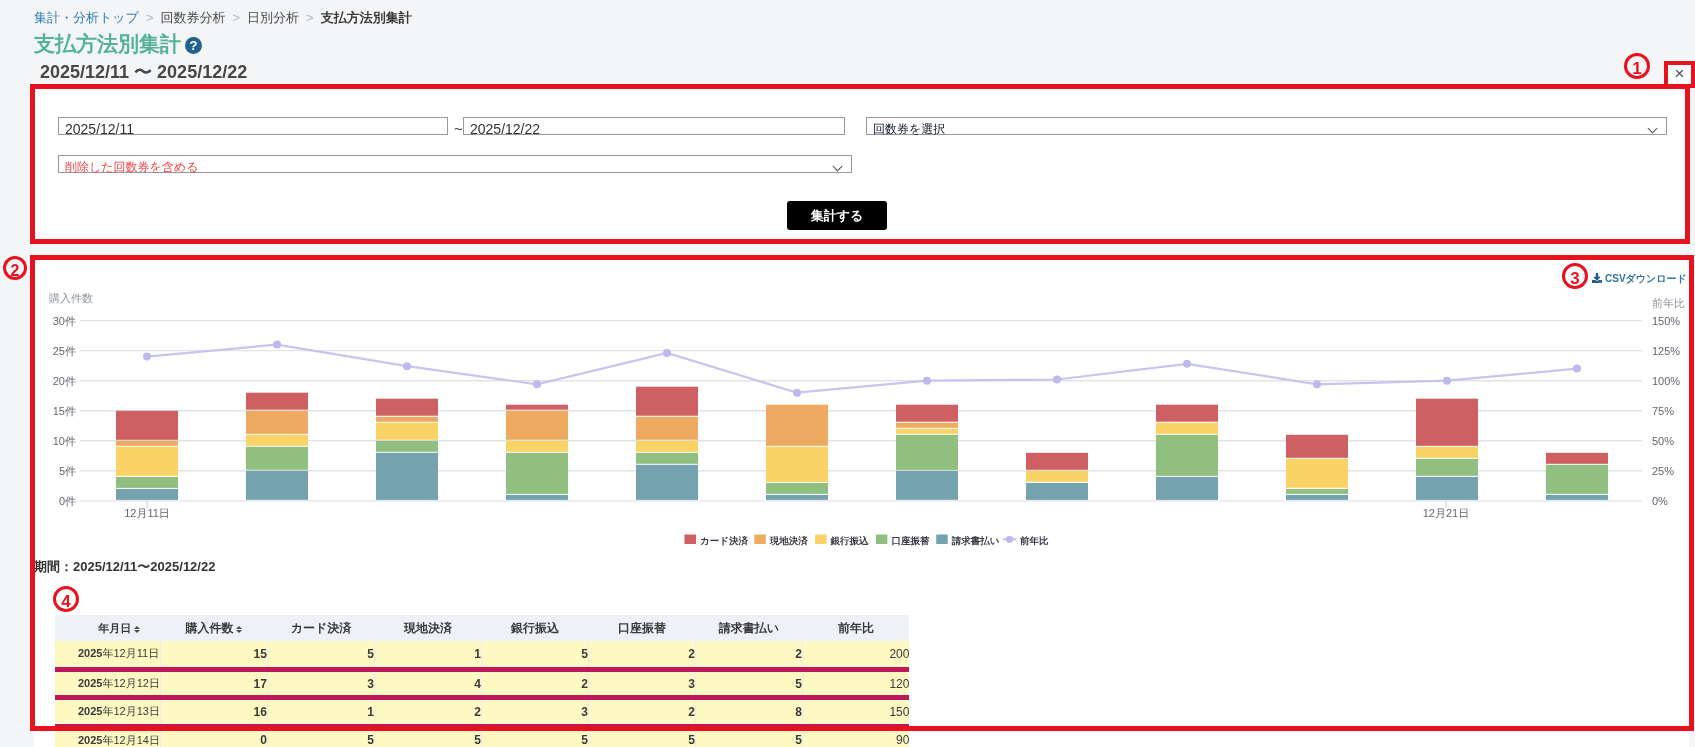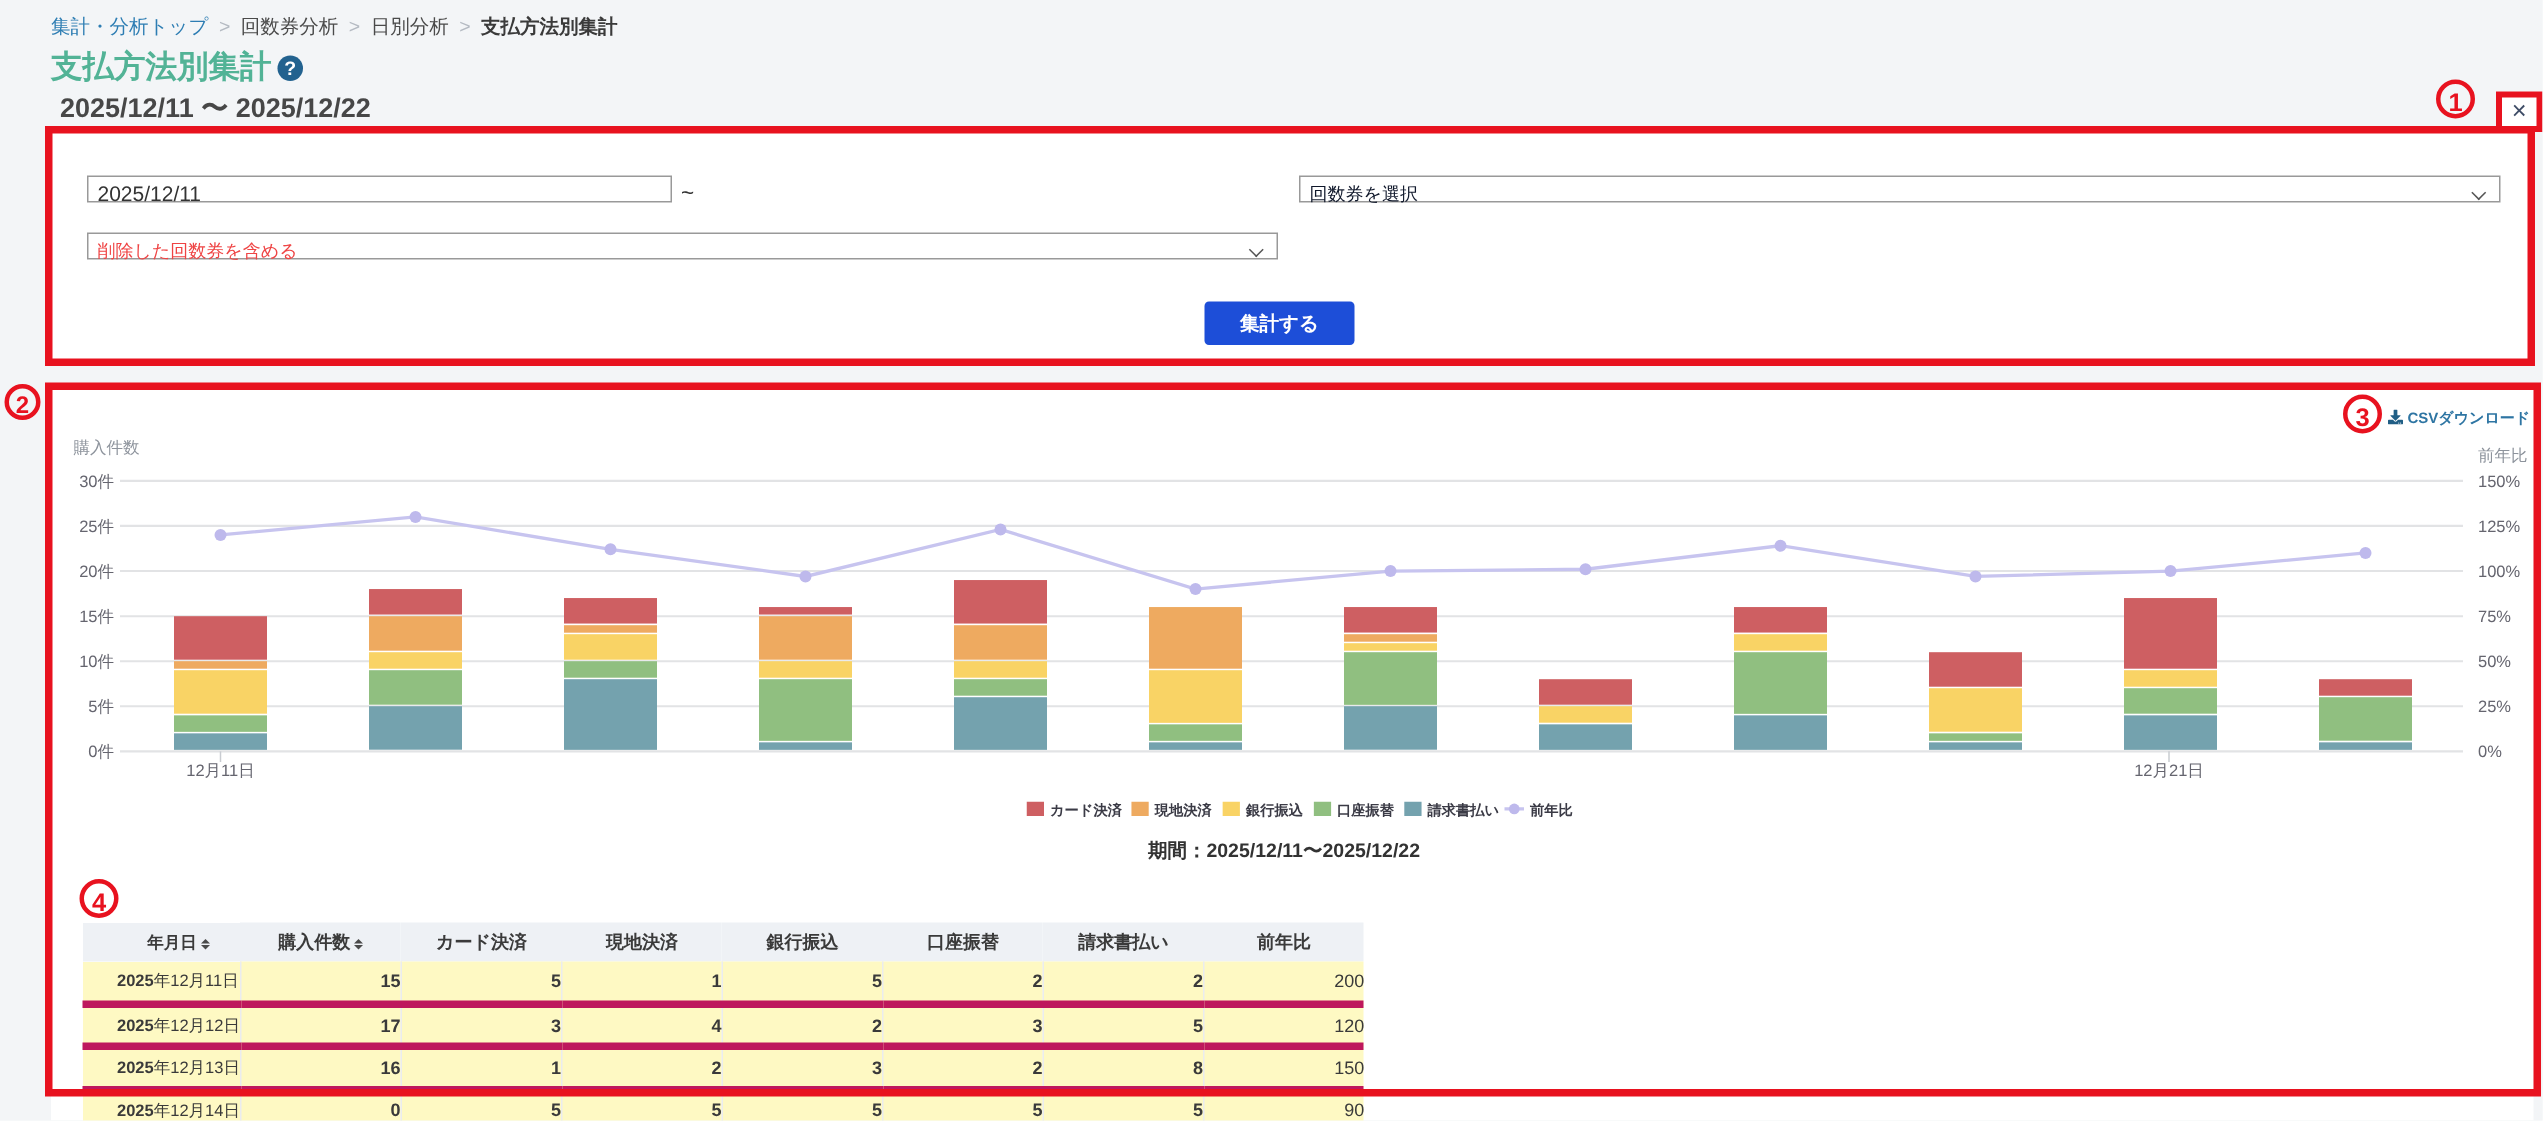--- a/index.html
+++ b/index.html
@@ -12,30 +12,30 @@
 h1{position:absolute;left:34px;top:30px;font-size:21px;color:#52b396;font-weight:bold}
 .help{display:inline-block;width:17px;height:17px;border-radius:50%;background:#22628f;color:#fff;
  font-size:13px;font-weight:bold;text-align:center;line-height:17px;vertical-align:1px;margin-left:4px}
 .dates{left:40px;top:60px;font-size:18px;font-weight:bold;color:#474747}
 .formbox{left:30px;top:84px;width:1660px;height:160px;background:#fff;border:5px solid #e8121f}
 .inp{position:absolute;height:18px;border:1px solid #999;background:#fff;font-size:14px;
  color:#333;line-height:23px;padding-left:6px}
 .tilde{position:absolute;left:419px;top:31px;font-size:15px;color:#333}
 .chev{position:absolute;width:7px;height:7px;border-right:1.6px solid #555;border-bottom:1.6px solid #555;
  transform:rotate(45deg)}
-.btn{position:absolute;left:768px;top:112px;width:100px;height:29px;background:#1d4ed8;border-radius:3px;
+.btn{position:absolute;left:752px;top:112px;width:100px;height:29px;background:#000000;border-radius:3px;
  color:#fff;font-size:13px;font-weight:bold;text-align:center;line-height:29px}
 .closebox{left:1664px;top:61px;width:31px;height:27px;background:#fff;border:4px solid #e8121f;
  text-align:center;line-height:18px;font-size:17px;color:#3e4c66;z-index:5}
 .circ{position:absolute;border:3px solid #e8121f;border-radius:50%;color:#e8121f;font-weight:bold;
  text-align:center;z-index:6;background:transparent}
 .panel2{left:34px;top:259px;width:1655px;height:488px;background:#fff}
 .redbox2{left:30px;top:255px;width:1664px;height:476px;border:5px solid #e8121f;background:transparent;z-index:4;pointer-events:none}
 .csv{position:absolute;top:272px;left:1592px;font-size:10px;color:#2e75a3;font-weight:bold;white-space:nowrap}
-.kikan{left:34px;top:558px;width:1644px;text-align:center;font-size:13px;font-weight:bold;color:#333}
+.kikan{left:34px;top:558px;width:1644px;text-align:left;font-size:13px;font-weight:bold;color:#333}
 table{position:absolute;left:55px;top:615px;border-collapse:collapse;font-size:12px;color:#3a3a3a;table-layout:fixed;white-space:nowrap}
 th{background:#eef1f5;font-weight:bold;height:26px;text-align:center!important;vertical-align:middle;padding-right:0!important}
 td{height:28.4px;vertical-align:middle;border-bottom:5px solid #be185d;background:#fef9c3}
 td+td,th+th{border-left:1px solid #eaecef}
 th{border-left:none!important}
 .c1{width:88px;padding-left:23px;font-size:11px;overflow:hidden}
 .num{width:107px;text-align:right;font-weight:bold}
 .pct{font-weight:normal}
 .sort{display:inline-block;vertical-align:-1px;margin-left:3px}
 .sort i{display:block;width:0;height:0;border-left:3px solid transparent;border-right:3px solid transparent}
@@ -43,20 +43,21 @@
 .sort .dn{border-top:3.5px solid #4a4a4a}
 </style></head>
 <body>
 <div class="abs crumb"><a href="#">集計・分析トップ</a><span class="sep">&gt;</span>回数券分析<span class="sep">&gt;</span>日別分析<span class="sep">&gt;</span><span class="cur">支払方法別集計</span></div>
 <h1>支払方法別集計<span class="help">?</span></h1>
 <div class="abs dates">2025/12/11 〜 2025/12/22</div>
 
 <div class="abs formbox">
   <div class="inp" style="left:23px;top:28px;width:390px">2025/12/11</div>
   <div class="tilde">~</div>
+  <div class="inp" style="left:428px;top:28px;width:382px">2025/12/22</div>
   <div class="inp" style="left:831px;top:28px;width:801px;color:#0f172a;font-size:12px">回数券を選択<span class="chev" style="right:10px;top:7px;position:absolute"></span></div>
   <div class="inp" style="left:23px;top:66px;width:794px;color:#ef4444;font-size:12px">削除した回数券を含める<span class="chev" style="right:10px;top:7px;position:absolute"></span></div>
   <div class="btn">集計する</div>
 </div>
 <div class="abs closebox">×</div>
 
 <div class="abs panel2"></div>
 <svg style="position:absolute;left:34px;top:259px" width="1655" height="292" viewBox="34 259 1655 292">
 <g font-family="'Liberation Sans',sans-serif" font-size="11" fill="#65656f">
 <line x1="80" y1="500.9" x2="1642" y2="500.9" stroke="#e2e3e5" stroke-width="1.4"></line>

